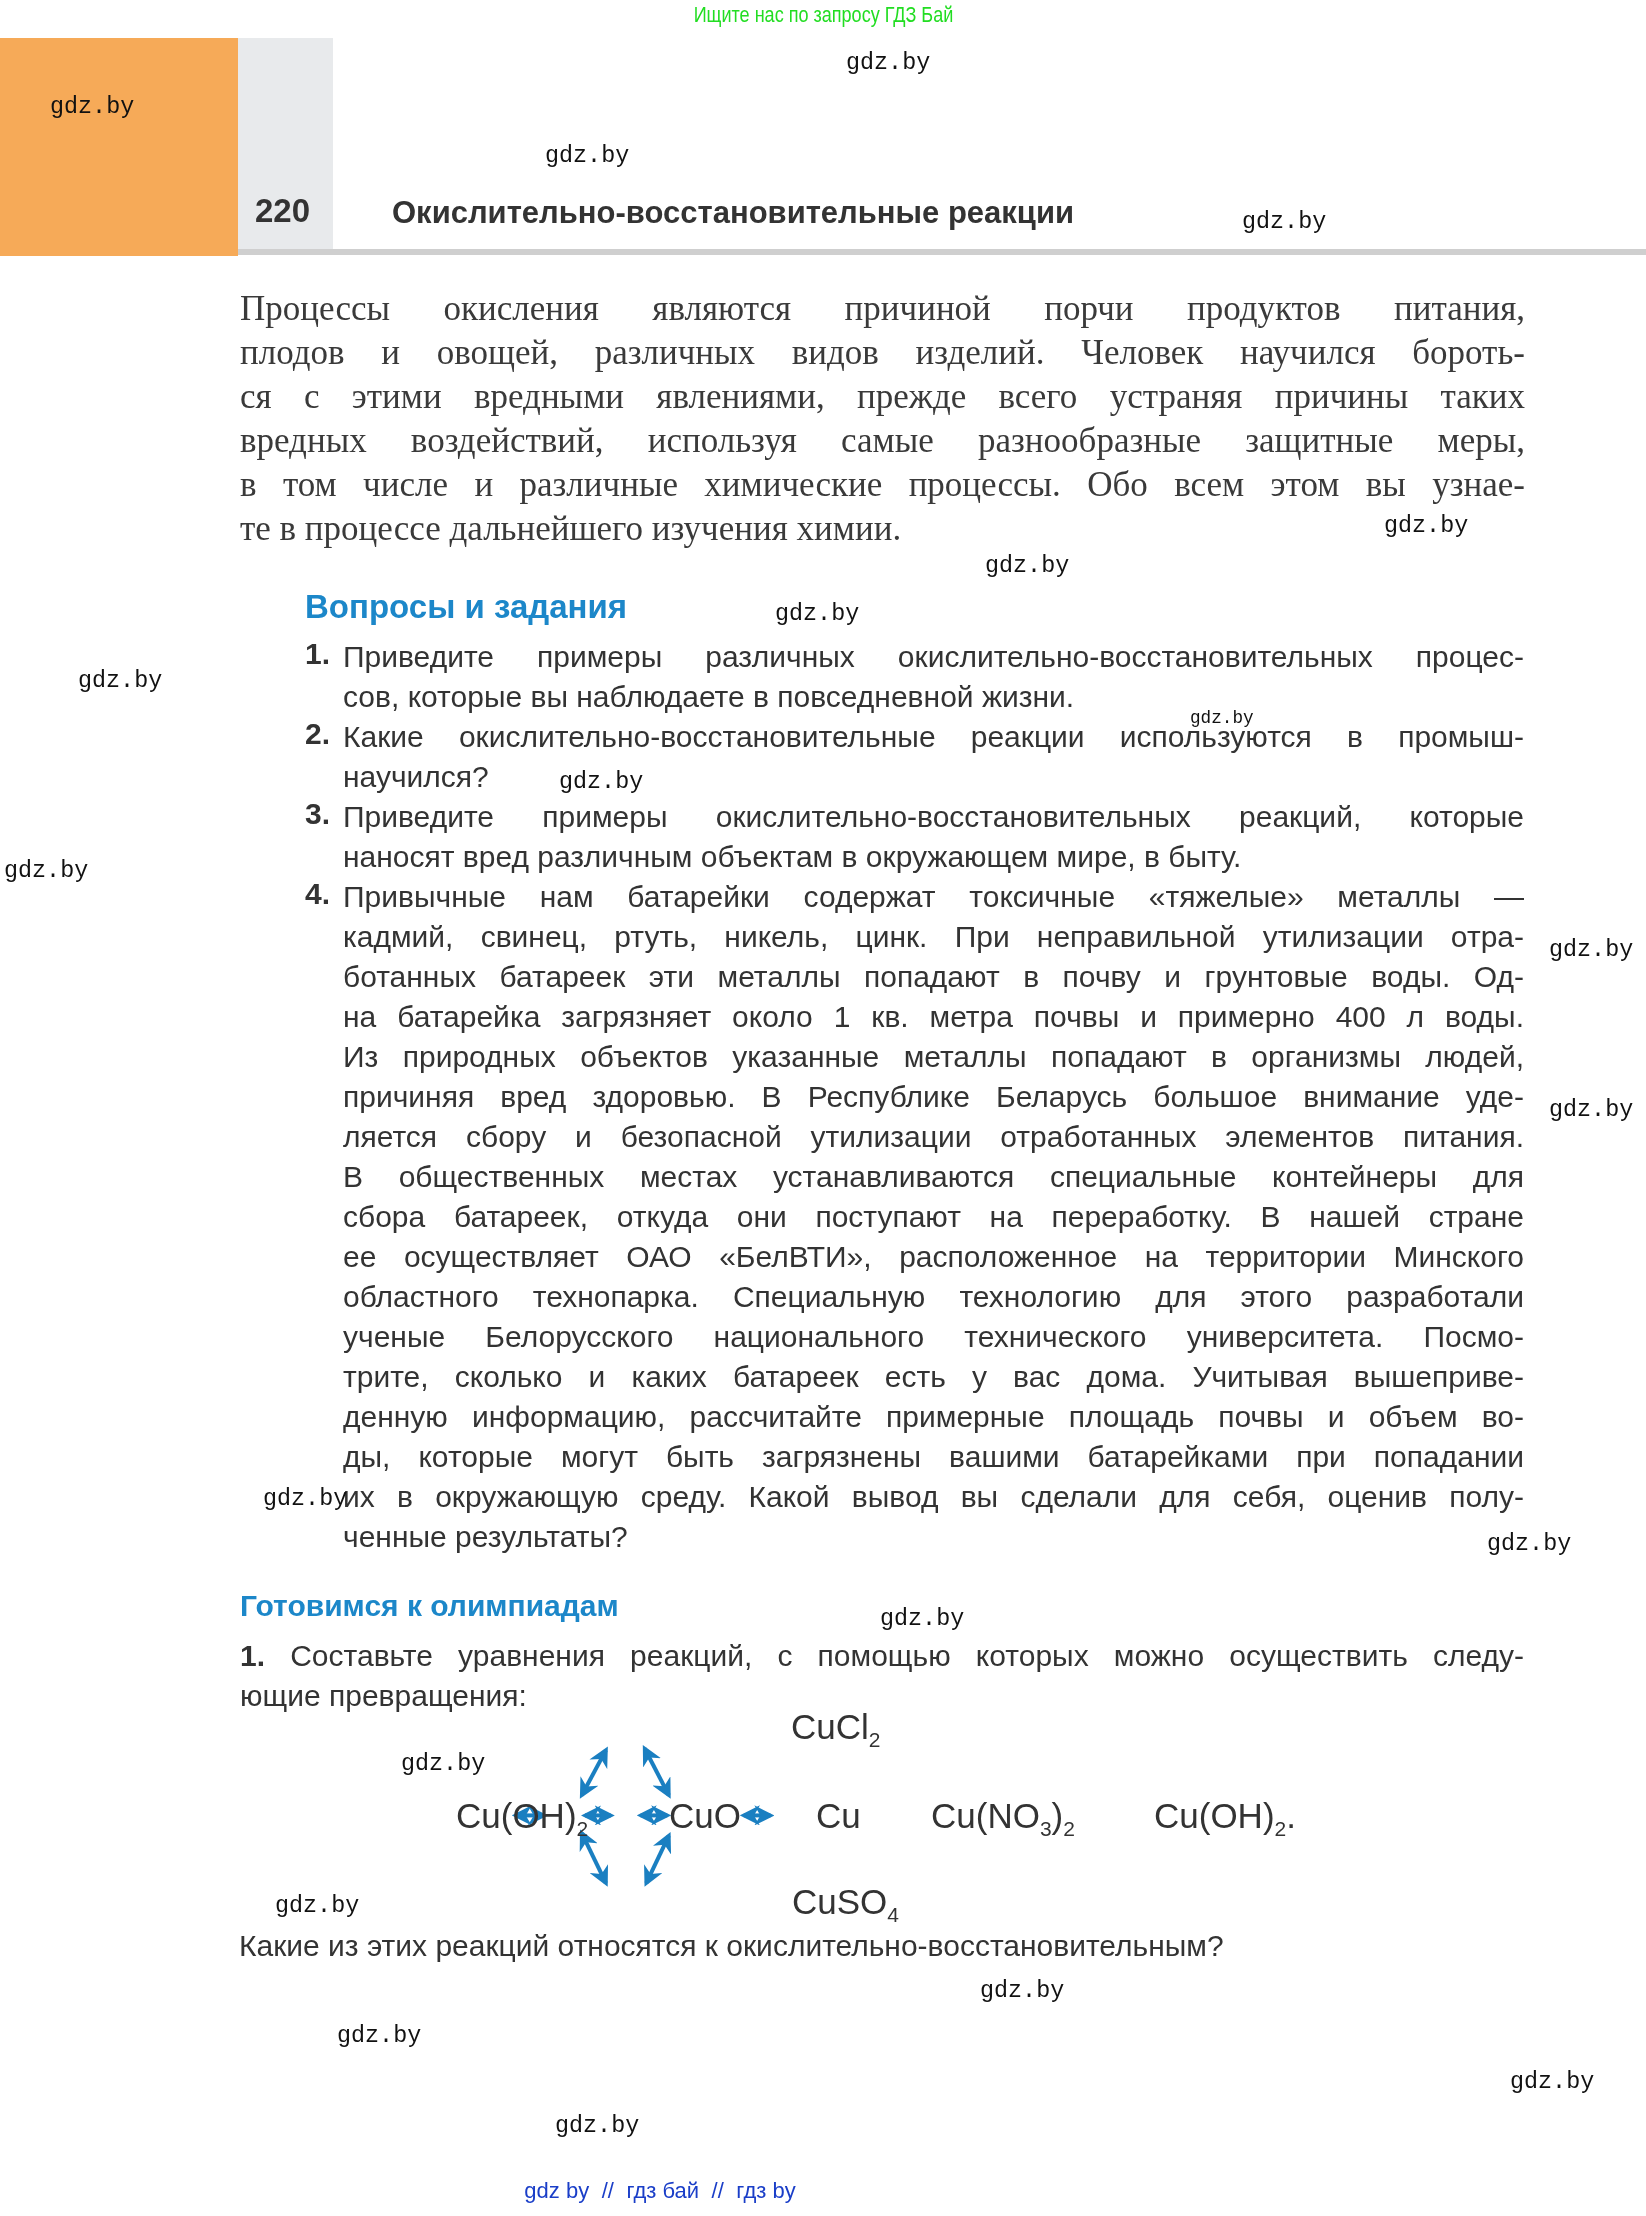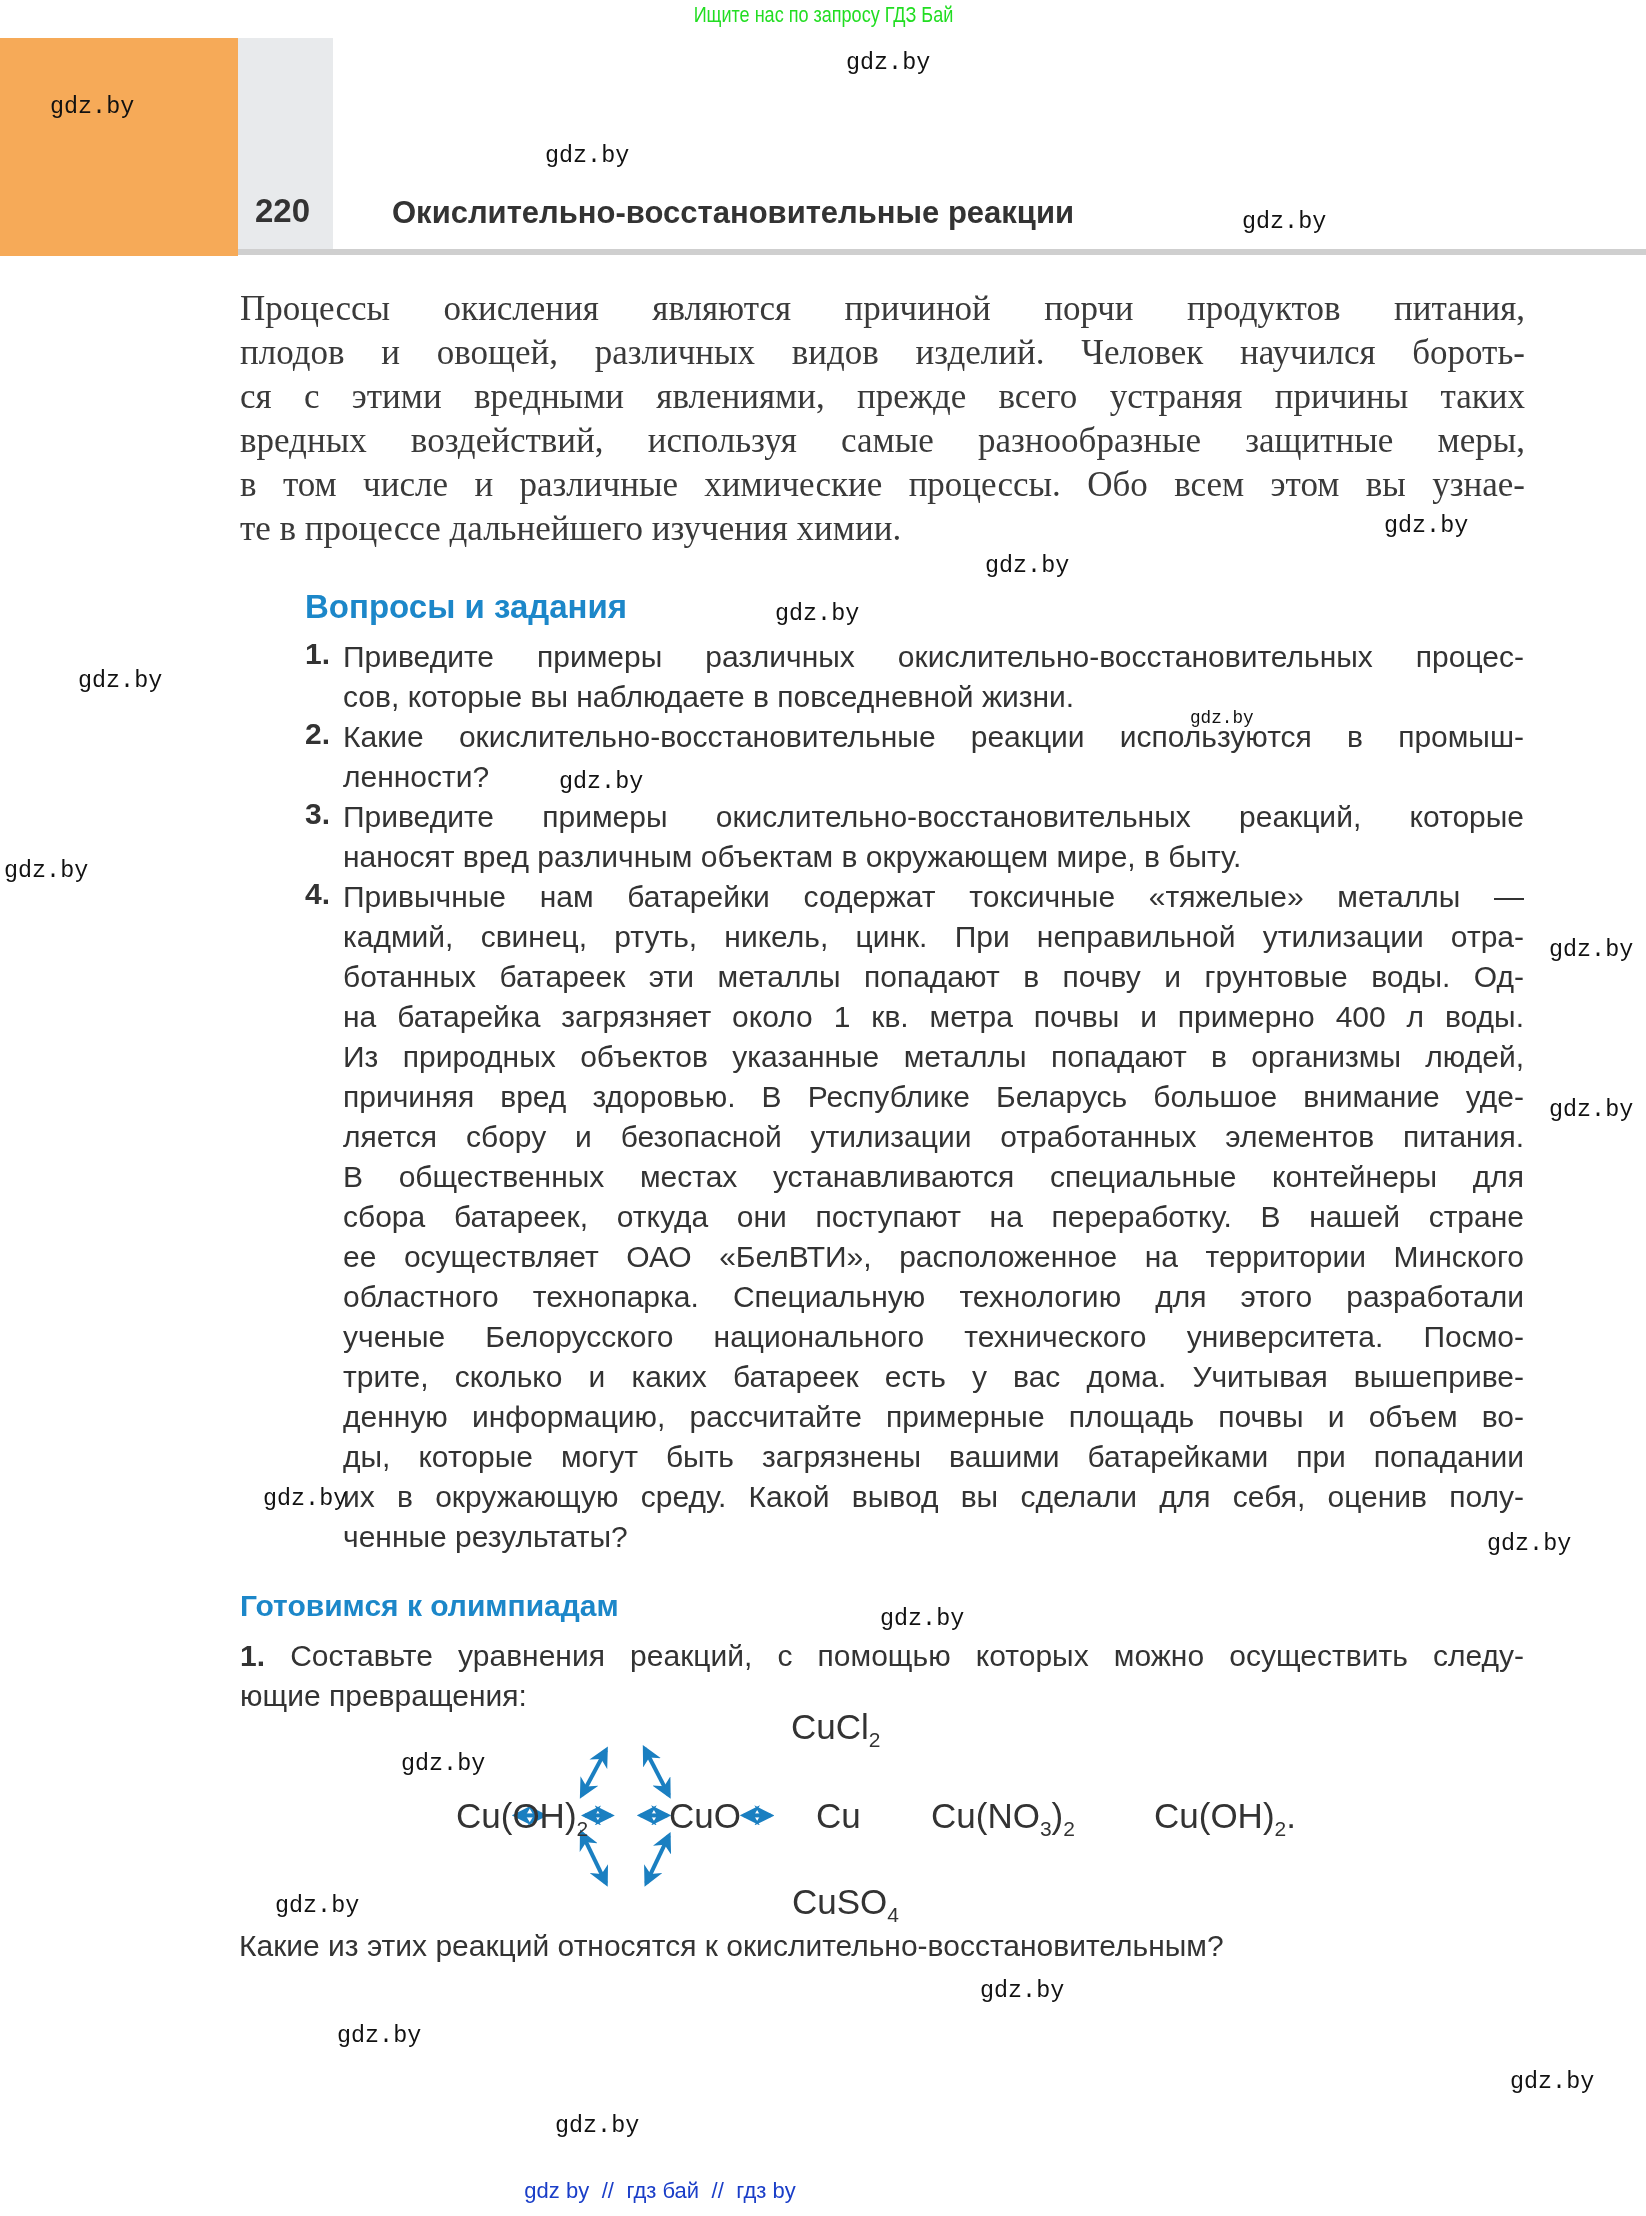--- a/index.html
+++ b/index.html
@@ -78,21 +78,21 @@
 
 <div class="qlist">
   <div class="q">
     <span class="num">1.</span>
     <span class="ln">Приведите примеры различных окислительно-восстановительных процес-</span>
     <span class="ln last">сов, которые вы наблюдаете в повседневной жизни.</span>
   </div>
   <div class="q">
     <span class="num">2.</span>
     <span class="ln">Какие окислительно-восстановительные реакции используются в промыш-</span>
-    <span class="ln last">ленности?</span>
+    <span class="ln last">научился?</span>
   </div>
   <div class="q">
     <span class="num">3.</span>
     <span class="ln">Приведите примеры окислительно-восстановительных реакций, которые</span>
     <span class="ln last">наносят вред различным объектам в окружающем мире, в быту.</span>
   </div>
   <div class="q">
     <span class="num">4.</span>
     <span class="ln">Привычные нам батарейки содержат токсичные «тяжелые» металлы —</span>
     <span class="ln">кадмий, свинец, ртуть, никель, цинк. При неправильной утилизации отра-</span>

